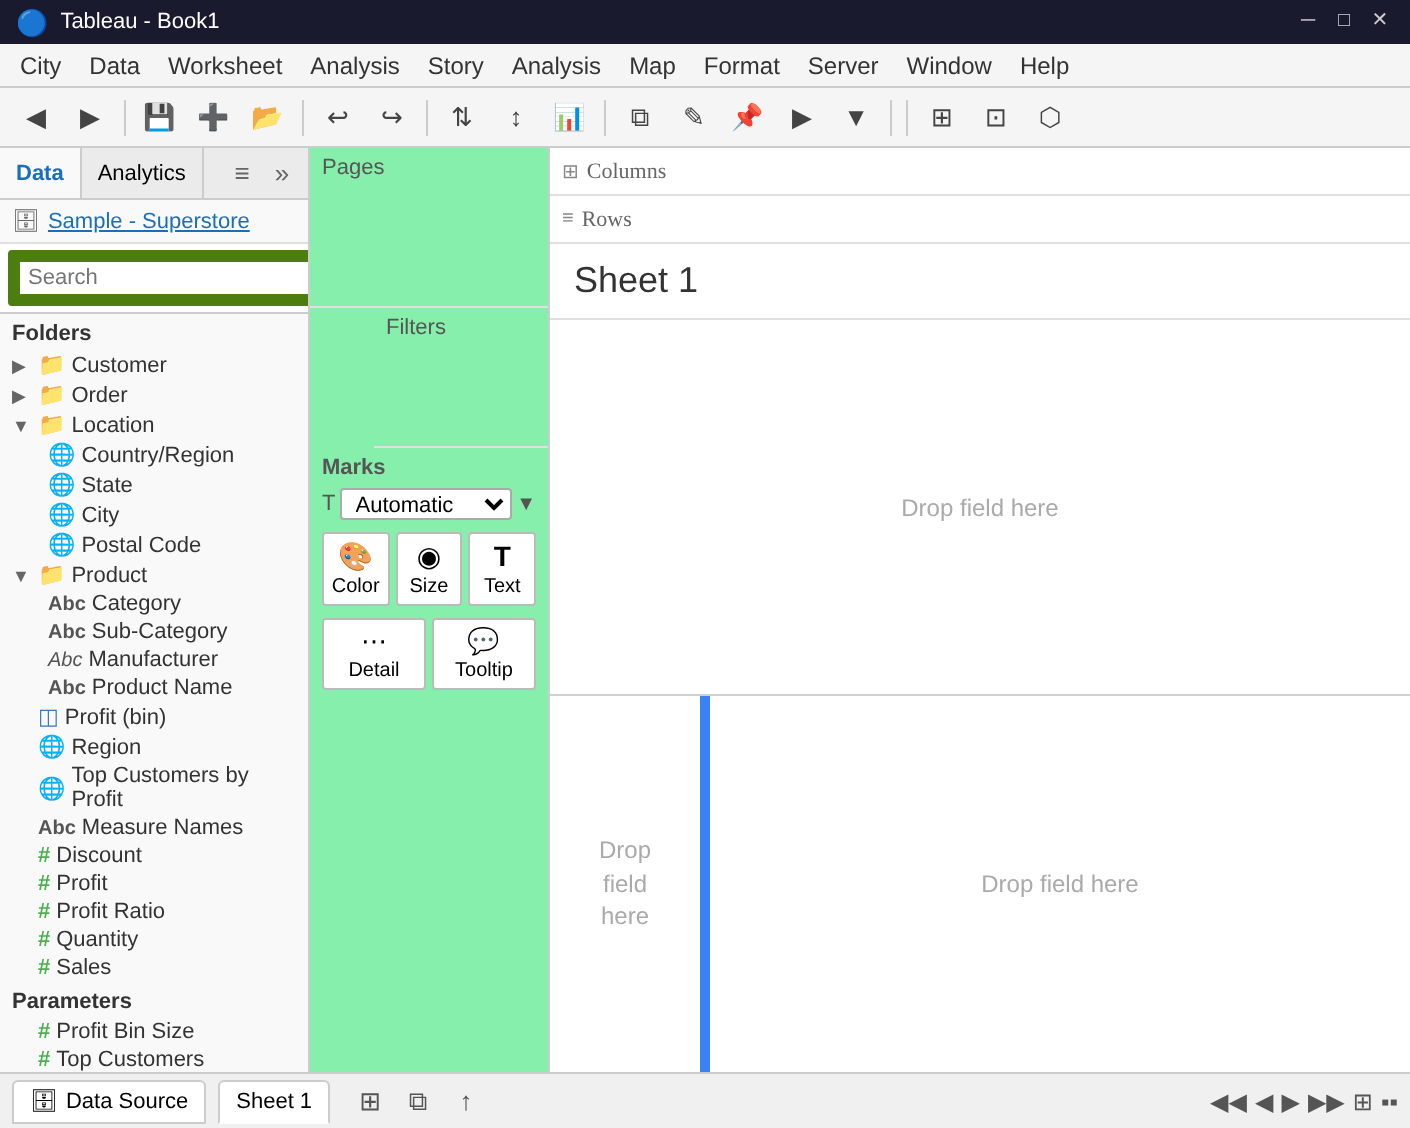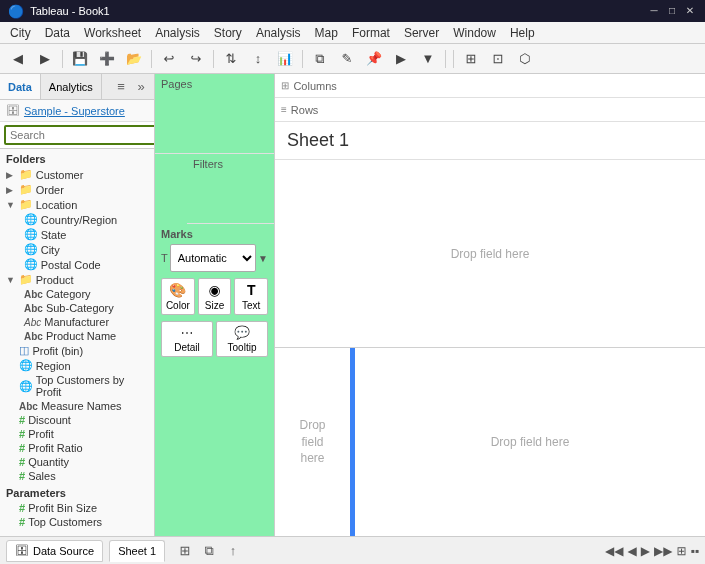--- a/index.html
+++ b/index.html
@@ -21,21 +21,21 @@
     .toolbar-sep { width: 1px; height: 18px; background: #ccc; margin: 0 2px; }
     .toolbar-select { height: 22px; font-size: 11px; border: 1px solid #aaa; border-radius: 2px; background: white; padding: 0 4px; }
 
     
     .main-layout { display: flex; height: calc(564px - 22px - 22px - 30px - 28px); }
 
     
     .left-panel { width: 155px; background: #f9f9f9; border-right: 1px solid #ccc; display: flex; flex-direction: column; overflow: hidden; }
 
     .search-bar { display: flex; align-items: center; border-bottom: 1px solid #ccc; padding: 3px 4px; gap: 3px; background: white; }
-    .search-input { flex: 1; border: 2px solid #4d7c0f; border-radius: 2px; padding: 2px 4px; font-size: 11px; }
+    .search-input { flex: 1; border: 6px solid #4d7c0f; border-radius: 2px; padding: 2px 4px; font-size: 11px; }
 
     .data-source { padding: 4px 6px; font-size: 11px; color: #333; border-bottom: 1px solid #e0e0e0; display: flex; align-items: center; gap: 4px; }
 
     .folders-section { padding: 4px 6px 2px; font-weight: bold; font-size: 11px; color: #333; }
     .data-tree { overflow-y: auto; flex: 1; }
     .tree-item { display: flex; align-items: center; padding: 1px 4px 1px 6px; cursor: pointer; gap: 3px; font-size: 11px; color: #333; }
     .tree-item .arrow { width: 10px; font-size: 9px; color: #666; }
     .tree-item .icon { font-size: 11px; }
     .tree-item .label { flex: 1; }
     .tree-child { padding-left: 22px; }
@@ -46,30 +46,30 @@
 
     .section-label { font-weight: bold; font-size: 11px; color: #333; padding: 4px 6px 2px; }
 
     
     .middle-panel { width: 120px; background: #86efac; border-right: 1px solid #ccc; display: flex; flex-direction: column; }
     .mid-section { padding: 4px 6px; font-size: 11px; color: #555; border-bottom: 1px solid #e0e0e0; min-height: 80px; }
     .mid-label { font-weight: 500; margin-bottom: 2px; }
     .marks-section { padding: 4px 6px; flex: 1; }
     .marks-label { font-size: 11px; color: #555; font-weight: 700; margin-bottom: 4px; }
     .marks-select-row { display: flex; align-items: center; gap: 2px; margin-bottom: 6px; }
-    .marks-select { flex: 1; font-size: 11px; border: 1px solid #aaa; border-radius: 2px; padding: 1px 3px; background: white; height: 28px; }
+    .marks-select { flex: 1; font-size: 11px; border: 1px solid #aaa; border-radius: 2px; padding: 1px 3px; background: white; height: 16px; }
     .marks-select-arrow { font-size: 10px; color: #555; }
     .marks-buttons { display: grid; grid-template-columns: 1fr 1fr 1fr; gap: 3px; margin-bottom: 6px; }
     .marks-btn { display: flex; flex-direction: column; align-items: center; justify-content: center; border: 1px solid #bbb; border-radius: 2px; background: #fff; padding: 3px 2px; cursor: pointer; font-size: 10px; gap: 2px; }
     .marks-row2 { display: grid; grid-template-columns: 1fr 1fr; gap: 3px; }
 
     
     .canvas-area { flex: 1; background: white; display: flex; flex-direction: column; }
     .shelf-row { display: flex; align-items: center; border-bottom: 1px solid #e0e0e0; height: 24px; padding: 0 6px; gap: 4px; }
-    .shelf-label { font-size: 11px; color: #666; display: flex; align-items: center; gap: 4px; }
+    .shelf-label { font-size: 11px; color: #666; display: flex; align-items: center; gap: 4px; font-family: Liberation Serif, serif; }
     .shelf-icon { font-size: 10px; color: #888; }
     .sheet-title { font-size: 18px; color: #333; font-weight: normal; padding: 8px 12px; border-bottom: 1px solid #e0e0e0; }
     .view-area { flex: 1; display: flex; flex-direction: column; }
     .view-top { height: 50%; border-bottom: 1px solid #d0d0d0; display: flex; align-items: center; justify-content: center; color: #bbb; font-size: 12px; position: relative; }
     .drop-hint { color: #aaa; font-size: 12px; position: absolute; }
     .view-bottom { flex: 1; display: flex; }
     .view-bottom-left { width: 80px; border-right: 5px solid #3b82f6; display: flex; align-items: center; justify-content: center; }
     .view-bottom-right { flex: 1; display: flex; align-items: center; justify-content: center; }
     .drop-hint-vert { color: #aaa; font-size: 12px; text-align: center; line-height: 1.4; }
 

